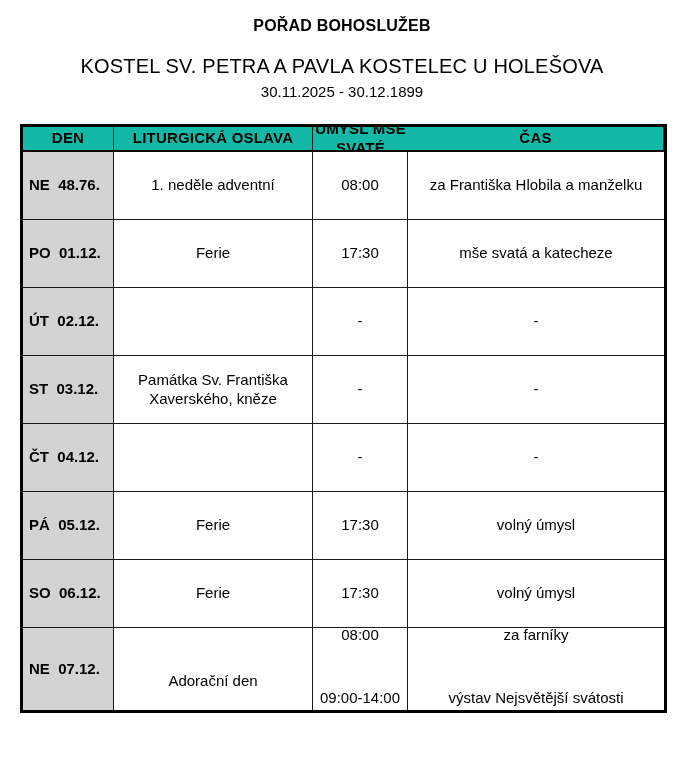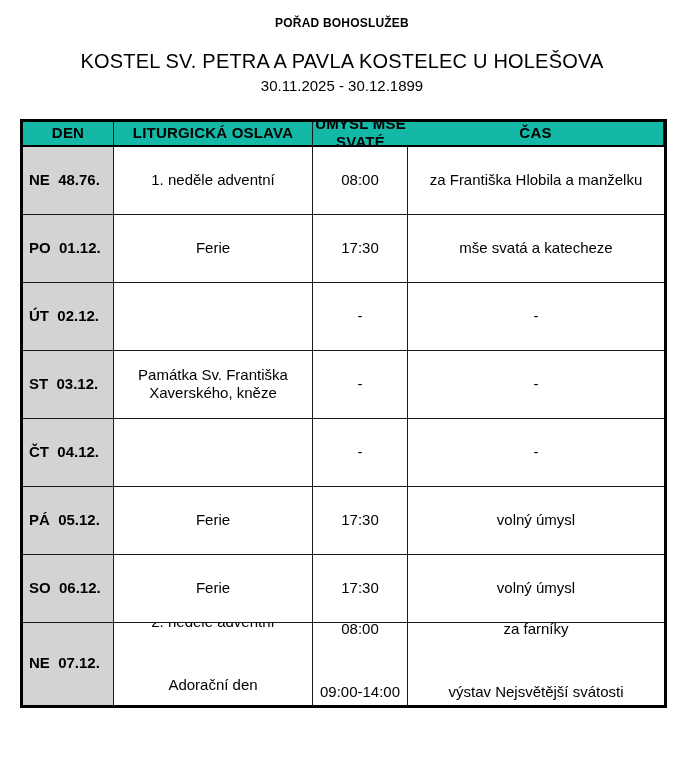--- a/index.html
+++ b/index.html
@@ -7,21 +7,21 @@
   body {
     font-family: "Liberation Sans", sans-serif;
     color: #000000;
     height: 768px;
     overflow: hidden;
   }
   .page { width: 684px; padding-top: 15px; }
 
   
   .title-block { text-align: center; line-height: 1.38; }
-  .title-main   { font-size: 12px; font-weight: bold; letter-spacing: 0.2px; }
+  .title-main   { font-size: 16px; font-weight: bold; letter-spacing: 0.2px; }
   .title-church { font-size: 20px; font-weight: normal; letter-spacing: 0.2px; margin-top: 16px; }
   .title-dates  { font-size: 15px; font-weight: normal; margin-top: 1px; }
 
   
   .schedule-table {
     margin: 22px 0 0 20px;
     width: 647px;
     border: 3px solid #000000;
     display: grid;
     grid-template-columns: 91px 199px 95px 1fr;
@@ -47,21 +47,21 @@
     letter-spacing: 0.2px;
   }
   .den {
     background: #d3d3d3;
     font-weight: bold;
     justify-content: flex-start;
     padding-left: 6px;
     white-space: pre;
     text-align: left;
   }
-  .oslava { padding: 7px 8px; }
+  .oslava { padding: 17px 8px; }
   .umysl  { padding: 0 6px; }
 
   
   .stack {
     flex-direction: column;
     align-items: stretch;
     justify-content: flex-end;
     gap: 44px;
   }
   .stack .sub-main {

